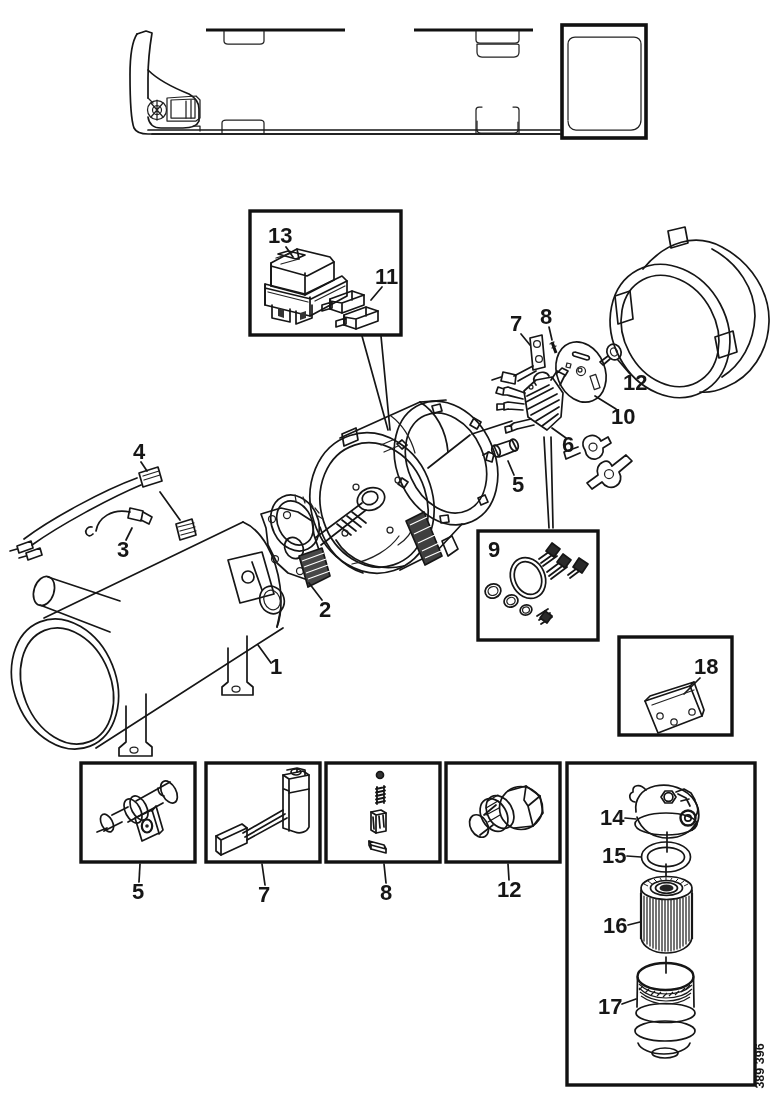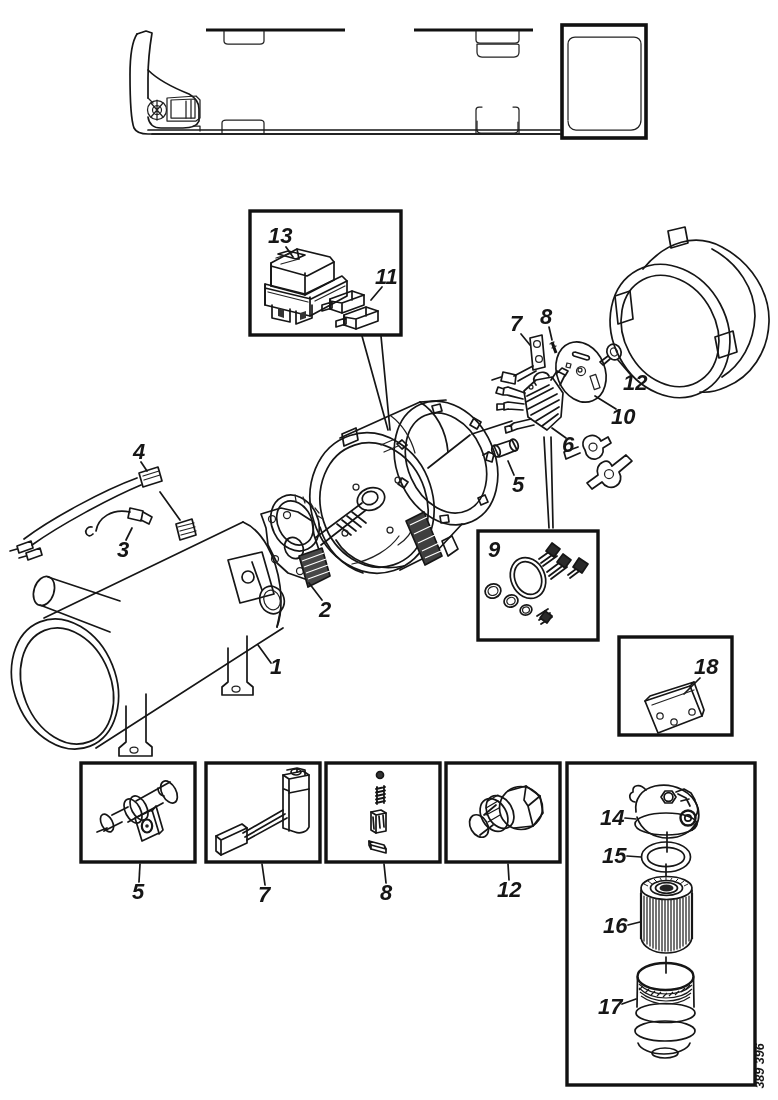--- a/index.html
+++ b/index.html
@@ -1,16 +1,16 @@
 <!DOCTYPE html>
 <html><head>
 <meta charset="utf-8">
 <style>
 html,body{margin:0;padding:0;background:#fff;}
-#page{position:relative;width:778px;height:1100px;background:#fff;overflow:hidden;font-style:italic;}
+#page{position:relative;width:778px;height:1100px;background:#fff;overflow:hidden;}
 svg{position:absolute;top:0;left:0;}
 text{font-family:"Liberation Sans",sans-serif;font-weight:bold;fill:#161616;}
 .ln{stroke:#161616;fill:none;stroke-width:1.7;stroke-linecap:round;stroke-linejoin:round;}
 .thin{stroke:#222;fill:none;stroke-width:1.25;stroke-linecap:round;stroke-linejoin:round;}
 .box{stroke:#111;fill:none;stroke-width:3.4;}
 </style>
 </head>
 <body>
 <div id="page">
 <svg width="778" height="1100" viewBox="0 0 778 1100">

